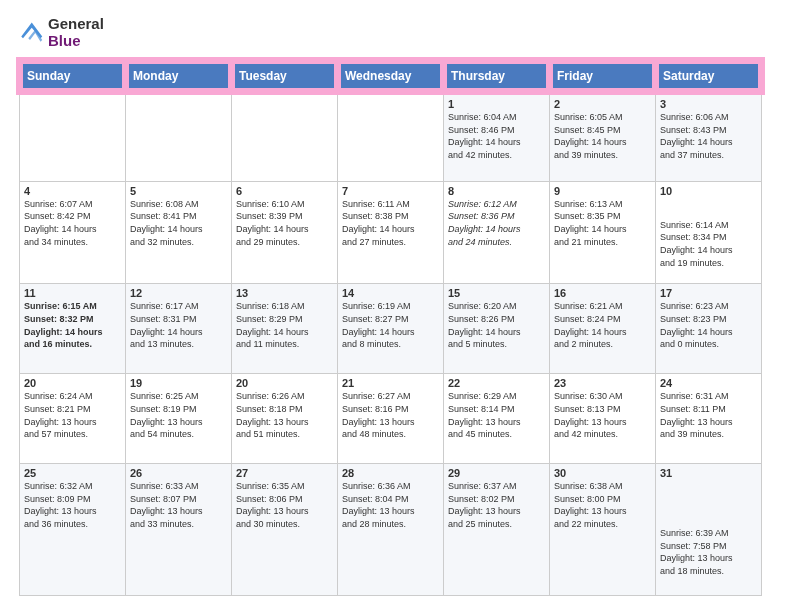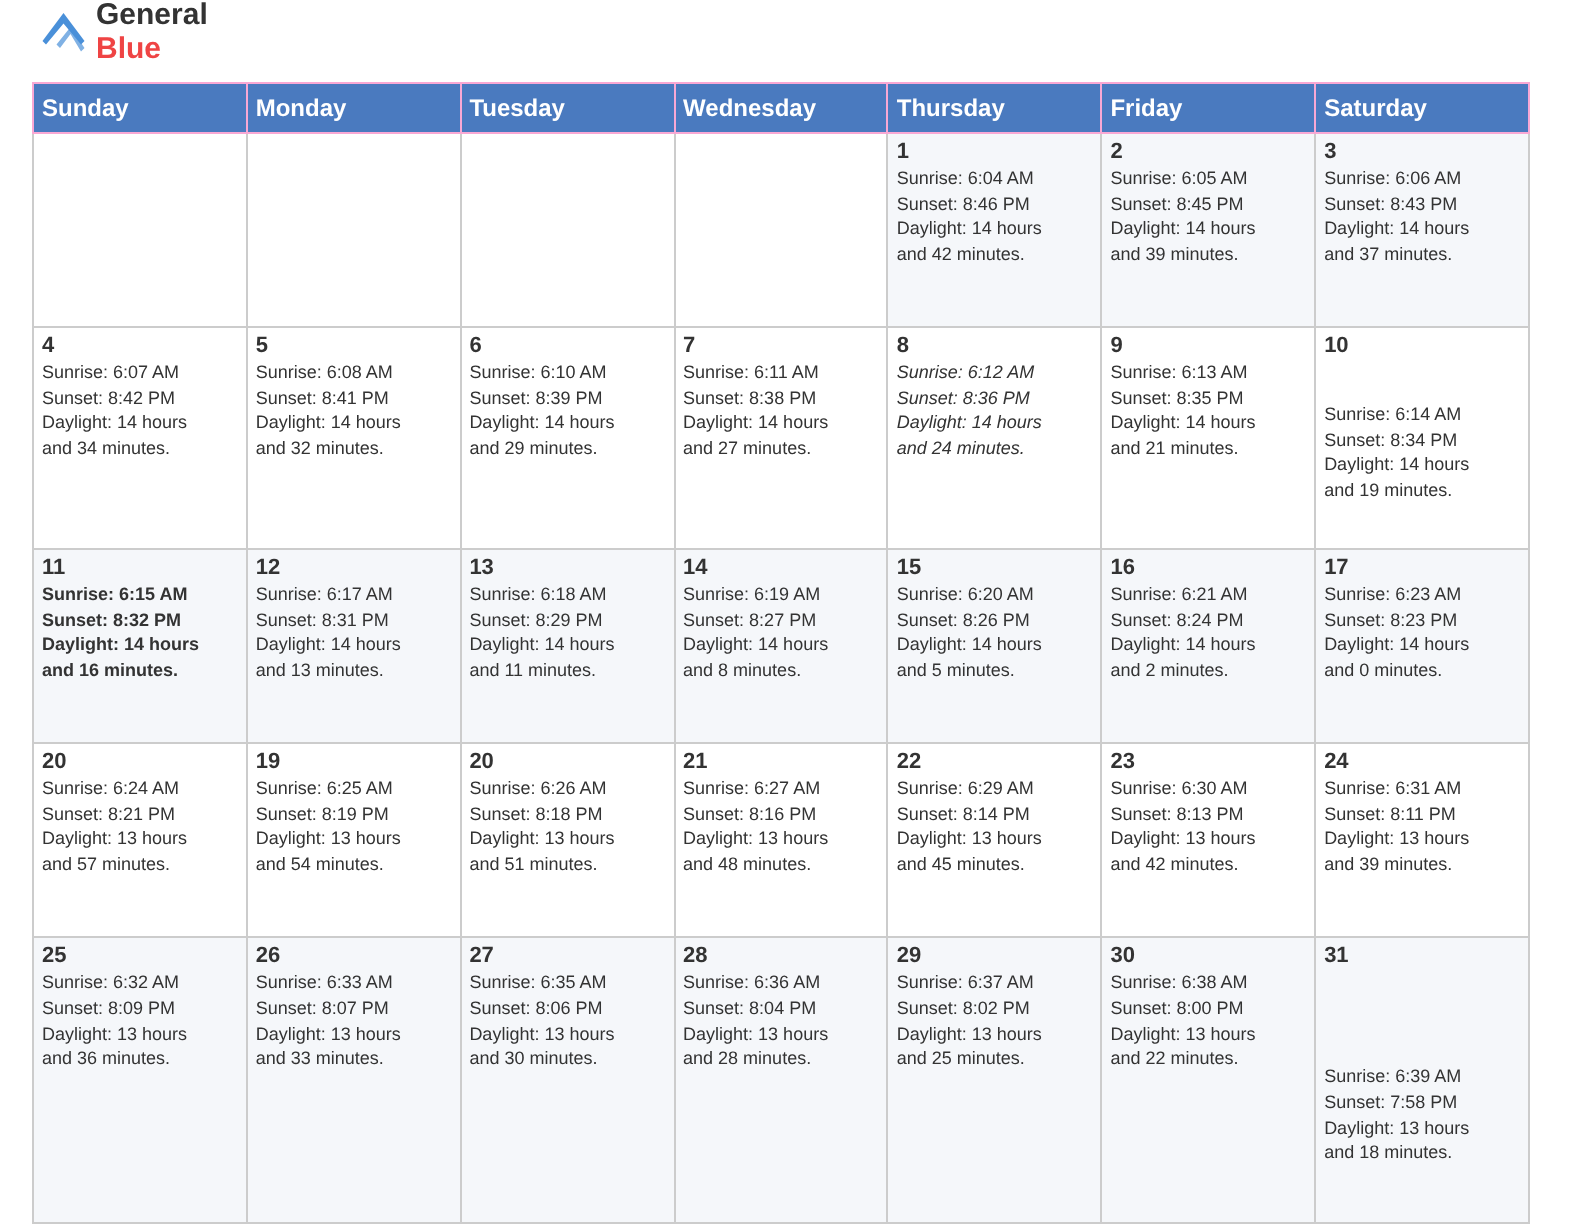--- a/index.html
+++ b/index.html
@@ -6,21 +6,21 @@
     body {
       font-family: Arial, sans-serif;
       background: #fff;
       width: 792px;
       height: 612px;
       overflow: hidden;
     }
     .page {
       width: 781px;
       height: 612px;
-      padding: 0 16px;
+      padding: 16px 16px;
       display: flex;
       flex-direction: column;
     }
     .header-row {
       display: flex;
       align-items: flex-start;
       justify-content: space-between;
       margin-bottom: 8px;
     }
     .logo {
@@ -34,21 +34,21 @@
       line-height: 1.1;
     }
     .logo-general {
       font-size: 15px;
       font-weight: bold;
       color: #333;
     }
     .logo-blue {
       font-size: 15px;
       font-weight: bold;
-      color: #ef4444;
+      color: #701a75;
     }
     .logo-icon {
       width: 28px;
       height: 28px;
     }
     .title-area {
       text-align: right;
     }
     .month-title {
       font-size: 36px;
@@ -64,21 +64,21 @@
       border-collapse: collapse;
       flex: 1;
     }
     .calendar-table thead tr th {
       background-color: #4a7abf;
       color: #fff;
       font-size: 12px;
       font-weight: bold;
       padding: 5px 4px;
       text-align: left;
-      border: 1px solid #f9a8d4;
+      border: 7px solid #f9a8d4;
     }
     .calendar-table tbody tr td {
       border: 1px solid #ccc;
       vertical-align: top;
       padding: 3px 4px;
       font-size: 9.5px;
       color: #333;
       width: calc(100% / 7);
       height: 80px;
       background: #fff;

